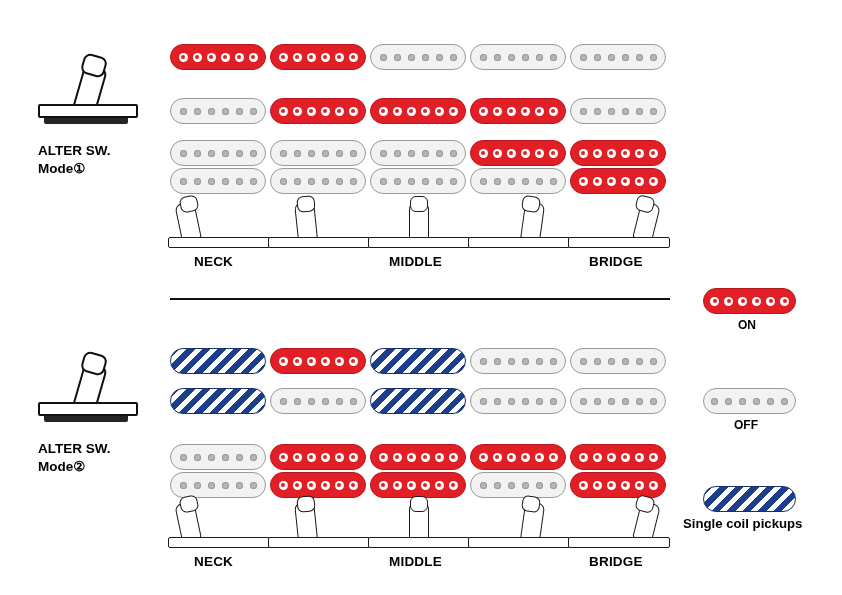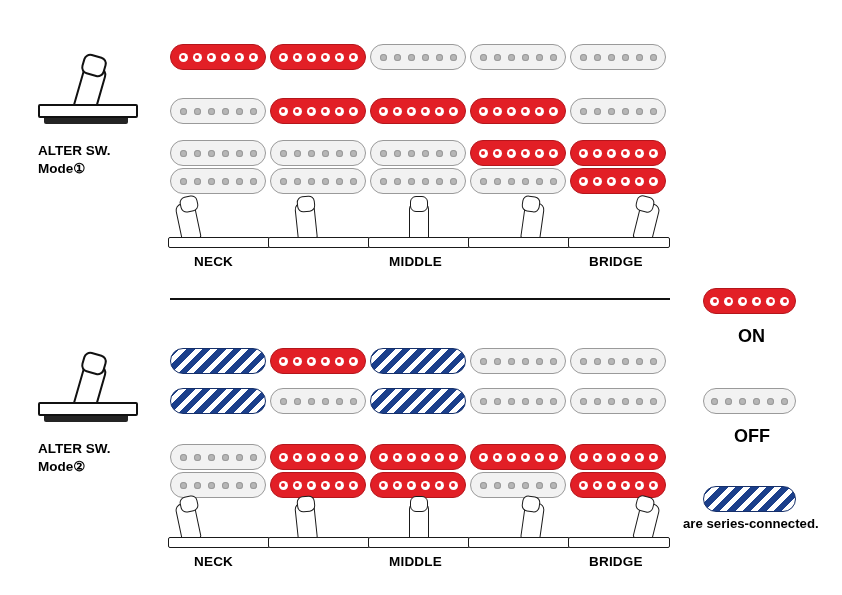--- a/index.html
+++ b/index.html
@@ -70,21 +70,21 @@
     transform:rotate(16deg);transform-origin:bottom center;
   }
   .bigsw .kn{
     position:absolute;left:44px;bottom:54px;width:20px;height:17px;
     background:#fff;border:2px solid #111;border-radius:7px;
     transform:rotate(16deg);
   }
 
   
   .lbl{position:absolute;font-weight:bold;font-size:13.5px;letter-spacing:.2px;}
-  .legend-txt{position:absolute;font-weight:bold;font-size:18px;margin-top:8px;}
+  .legend-txt{position:absolute;font-weight:bold;font-size:12px;}
   .note{position:absolute;font-weight:bold;font-size:13.2px;line-height:17px;}
   .divider{position:absolute;background:#111;height:2px;}
   .alter{position:absolute;font-weight:bold;font-size:13.5px;line-height:18px;text-align:left;}
 </style>
 </head>
 <body>
 
 <div class="stage">
 
   <div>
@@ -585,17 +585,17 @@
           <span class="dot"></span>
           <span class="dot"></span>
         </div>
     </div>
     <div class="legend-txt" style="left:734px;top:418px;">OFF</div>
 
     <div class="pu series" style="left:703px;top:486px;width:93px;height:26px;">
       <div class="dots"></div>
     </div>
     <div class="note" style="left:683px;top:515px;width:156px;">
-      <div>are series-connected.</div>
+      <div>Single coil pickups</div>
     </div>
   </div>
 
 </div>
 
 </body></html>

